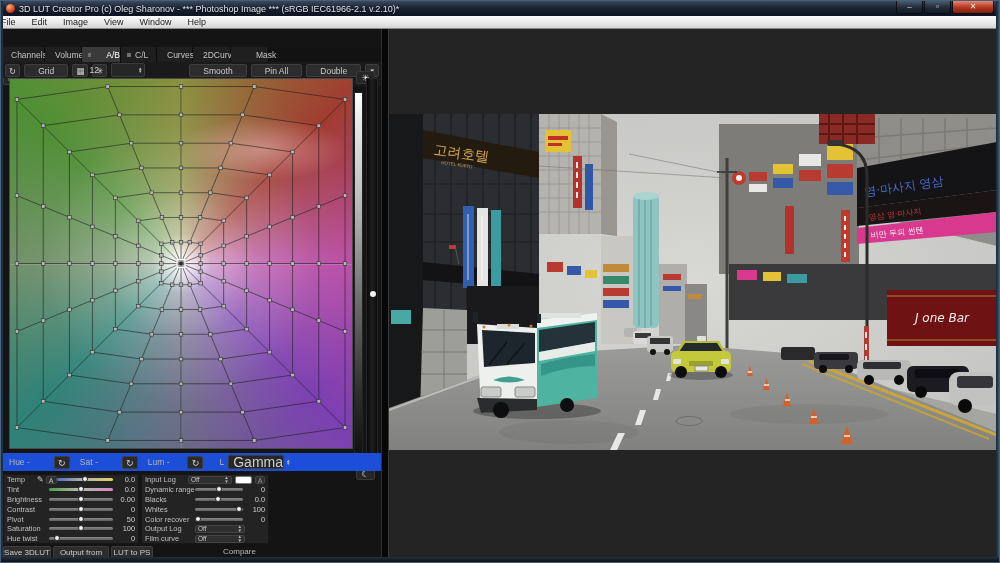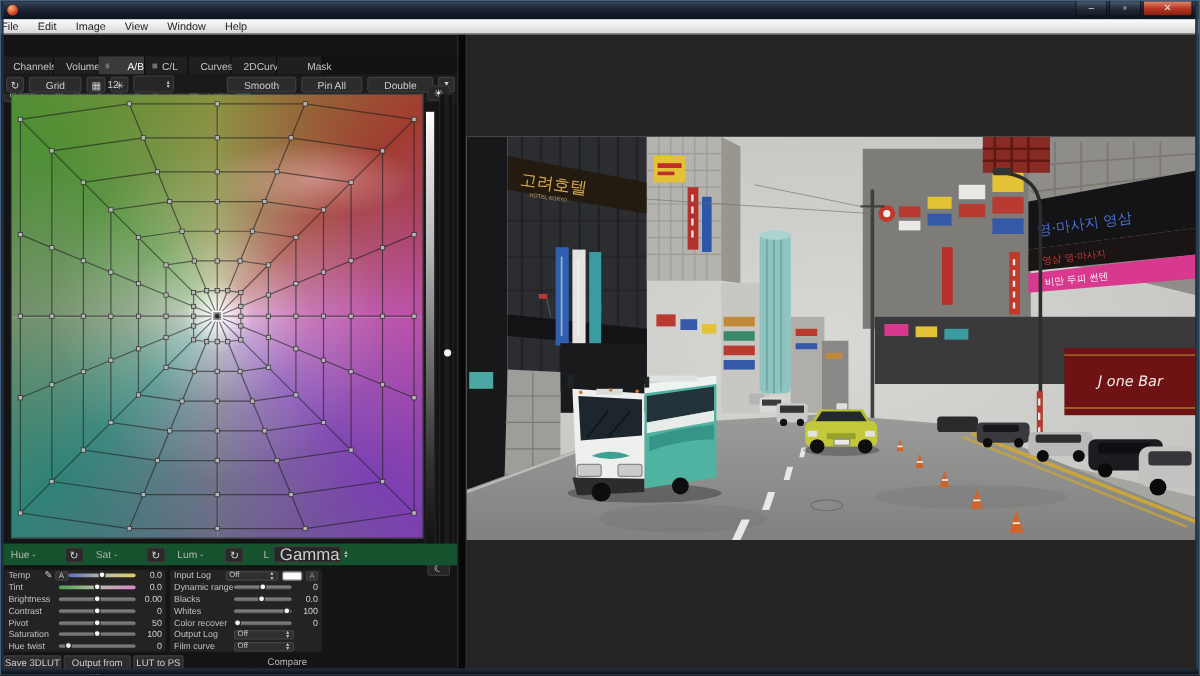--- a/index.html
+++ b/index.html
@@ -59,21 +59,21 @@
   #lumastrip { position:absolute; left:353px; top:63px; width:9px; height:374px;
     background:linear-gradient(#ffffff,#e8e8e8 8%,#b9b9b9 30%,#6f6f6f 55%,#2f2f2f 80%,#0c0c0c); border:1px solid #222; }
   #lumatrack { position:absolute; left:365px; top:49px; width:12px; height:388px;
     background:linear-gradient(90deg,#090909,#1f1f1f 50%,#0c0c0c); border:1px solid #262626; }
   #lumahandle { position:absolute; left:3px; top:212px; width:6px; height:6px; border-radius:50%; background:#f2f2f2; }
   .cornerbtn { position:absolute; width:19px; height:13px; background:#262626; border:1px solid #383838;
     border-radius:2px; color:#e8e8e8; font-size:9px; line-height:12px; text-align:center; }
   #sunbtn { left:355px; top:42px; }
   #moonbtn { left:355px; top:438px; }
   
-  #adjrow { position:absolute; left:0; top:424px; width:380px; height:18px; display:flex; align-items:center; background:#14532d; }
+  #adjrow { position:absolute; left:0; top:424px; width:380px; height:18px; display:flex; align-items:center; background:#1d4ed8; }
   .adjlabel { font-size:8.5px; color:#b5b5b5; }
   .resetbtn { width:16px; height:13px; background:#2a2a2a; border:1px solid #3e3e3e; border-radius:2px;
     color:#d0d0d0; font-size:9px; line-height:12px; text-align:center; }
   
   .panelbox { position:absolute; top:445px; height:70px; background:#232323; border:1px solid #161616; }
   #leftbox { left:2px; width:136px; }
   #rightbox { left:140px; width:128px; }
   .srow { display:flex; align-items:center; height:9.8px; padding:0 3px; }
   .slabel { font-size:7.4px; color:#c0c0c0; }
   #leftbox .slabel { width:42px; }
@@ -105,20 +105,21 @@
   #winleft { position:absolute; left:0; top:0; width:2px; height:100%; background:#22303e; }
   svg text { font-family:"DejaVu Sans",sans-serif; }
 </style>
 </head>
 <body>
 
 <div id="win">
 
   <div id="titlebar">
     <div id="appicon"></div>
+    <div id="title">3D LUT Creator Pro (c) Oleg Sharonov - *** Photoshop Image *** (sRGB IEC61966-2.1 v.2.10)*</div>
     <div id="caption">
       <div class="cap">–</div>
       <div class="cap">▫</div>
       <div class="cap close">✕</div>
     </div>
   </div>
 
   <div id="menubar">
       <span class="menu-item">File</span>
       <span class="menu-item">Edit</span>

